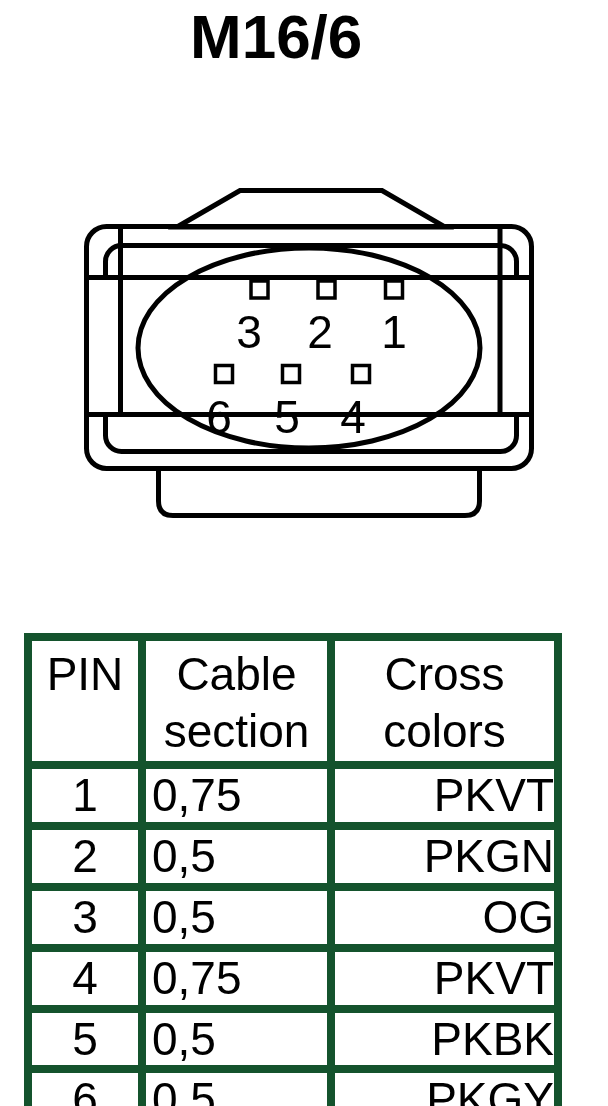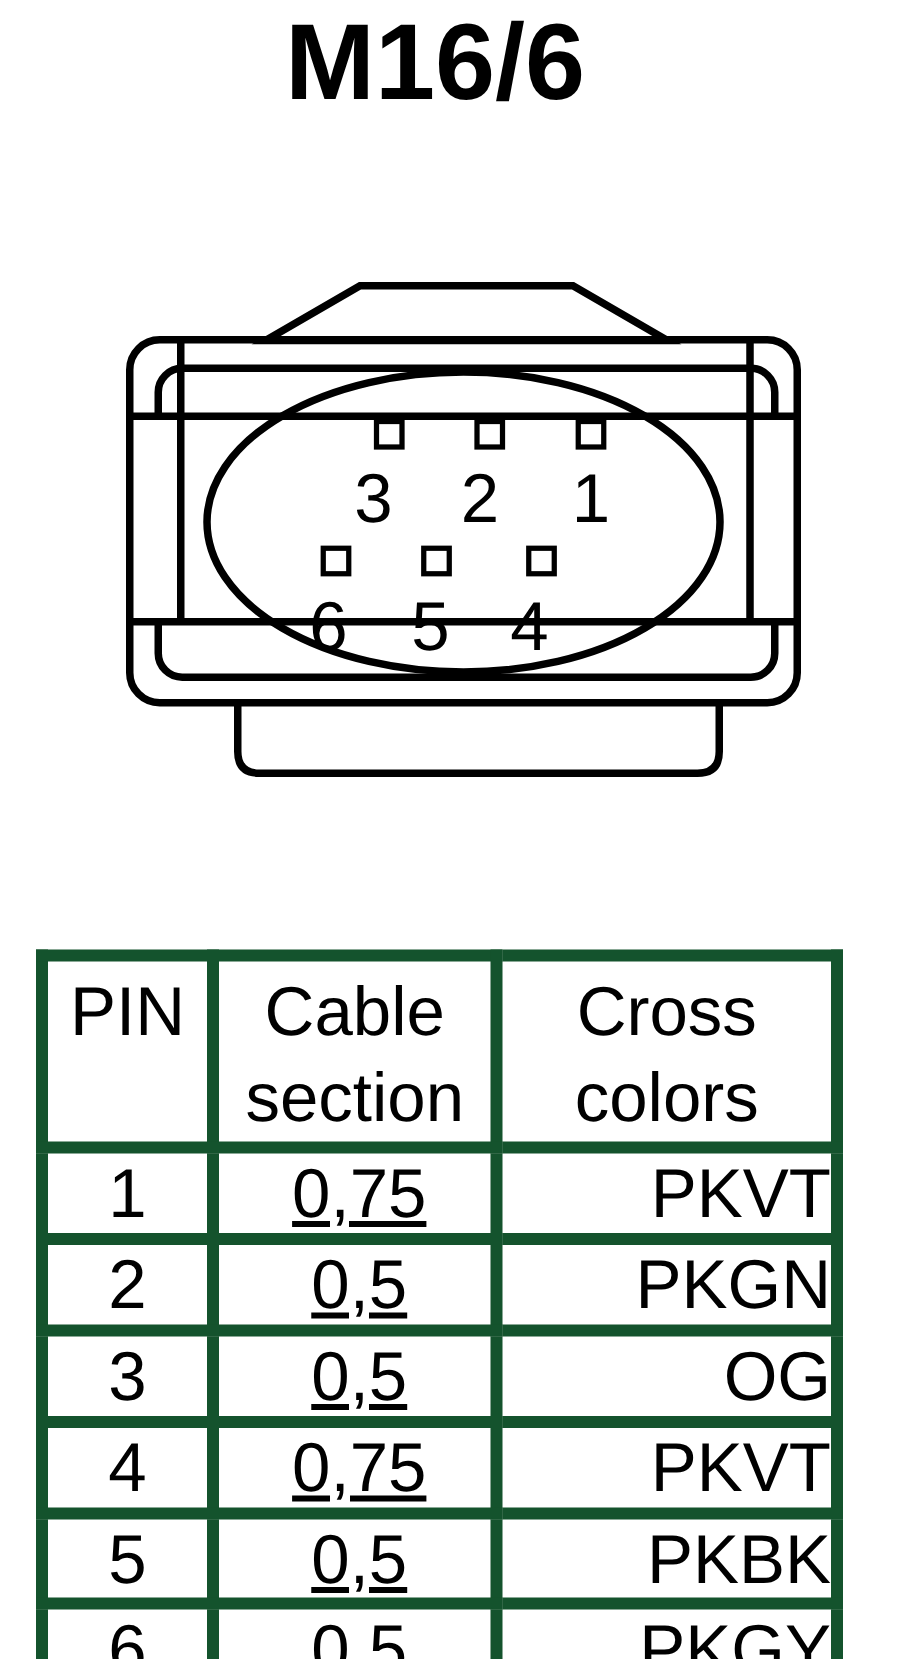--- a/index.html
+++ b/index.html
@@ -9,21 +9,21 @@
     font-family: "Liberation Sans", sans-serif;
     color: #000000;
     position: relative;
     overflow: hidden;
   }
   .page { position: absolute; left: 0; top: 0; width: 608px; height: 1106px; background: #ffffff; }
 
   .diagram-title {
     position: absolute;
     left: 190px; top: 6px;
-    font-size: 72px;
+    font-size: 62px;
     font-weight: bold;
     line-height: 1;
     letter-spacing: 0px;
     white-space: nowrap;
   }
 
   svg.connector { position: absolute; left: 0; top: 0; }
   svg.connector .ln { stroke: #000000; fill: none; }
   svg.connector text {
     font-family: "Liberation Sans", sans-serif;
@@ -50,21 +50,21 @@
   table.pin-table thead th {
     height: 110px;
     vertical-align: top;
     text-align: center;
     padding-top: 5px;
     line-height: 57px;
   }
   table.pin-table tbody tr { height: 52px; }
   table.pin-table tbody td { vertical-align: middle; padding: 0; }
   td.col-pin   { text-align: center; }
-  td.col-cross { text-align: center; padding-left: 6px !important; text-decoration: underline; }
+  td.col-cross { text-align: left; padding-left: 6px !important; }
   td.col-color { text-align: right; padding-left: 16px !important; }
 </style>
 </head>
 <body>
 
 <div class="page">
 
   <div class="diagram-title">M16/6</div>
 
   <svg class="connector" width="608" height="580" viewBox="0 0 608 580">

